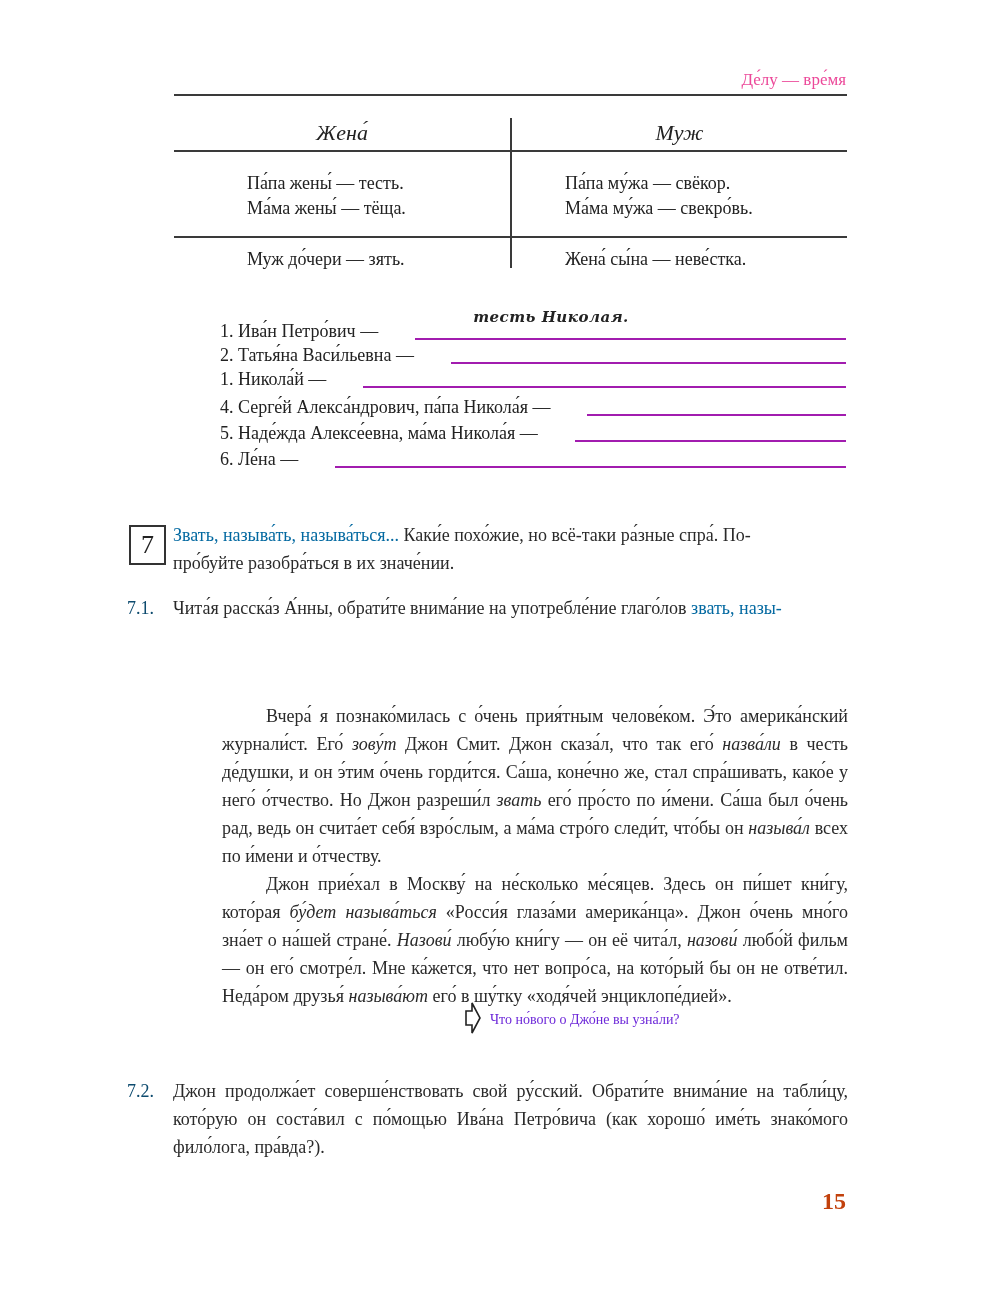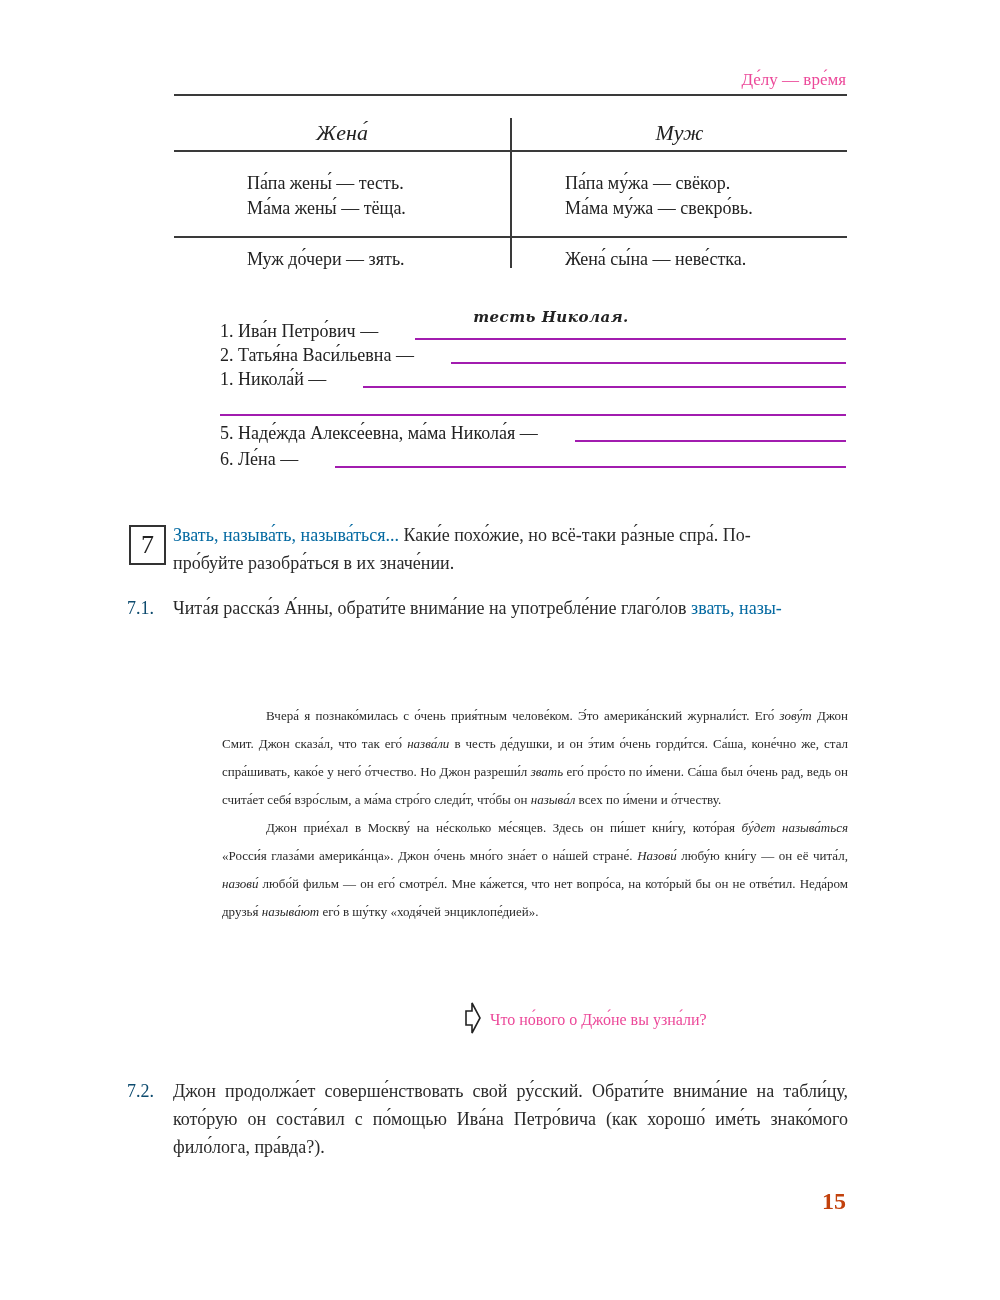--- a/index.html
+++ b/index.html
@@ -54,30 +54,30 @@
   .para {
     position: absolute; font-family: "Liberation Serif", serif; font-size: 18px;
     line-height: 28px; color: #2a2a2a; text-align: justify;
   }
   .para b { font-weight: normal; color: #0369a1; }
   .num {
     position: absolute; font-family: Liberation Serif, serif; font-size: 18px; color: #0c4a6e;
   }
   .story {
     position: absolute; left: 222px; width: 626px;
-    font-family: "Liberation Serif", serif; font-size: 13px; line-height: 28px;
+    font-family: "Liberation Serif", serif; font-size: 18px; line-height: 28px;
     color: #2a2a2a; text-align: justify;
   }
   .story p { margin: 0; text-indent: 44px; }
   .story i { font-style: italic; }
 
   .question {
     position: absolute; left: 464px; top: 1001px;
     display: flex; align-items: center; gap: 8px;
-    font-family: "Liberation Serif", serif; font-size: 16px; color: #ec4899;
+    font-family: "Liberation Serif", serif; font-size: 14px; color: #6d28d9;
   }
   .page-number {
     position: absolute; right: 154px; top: 1188px;
     font-family: "Liberation Serif", serif; font-size: 24px; color: #c2410c; font-weight: bold;
   }
 </style>
 </head>
 <body>
 
 <div class="running-head">Де́лу — вре́мя</div>
@@ -116,20 +116,21 @@
   </div>
   <div class="fill-row" style="top:342px">
     <span class="lbl">2. Татья́на Васи́льевна —</span>
     <span class="line"></span>
   </div>
   <div class="fill-row" style="top:366px">
     <span class="lbl">1. Никола́й —</span>
     <span class="line"></span>
   </div>
   <div class="fill-row" style="top:394px">
+    <span class="lbl">4. Серге́й Алекса́ндрович, па́па Никола́я —</span>
     <span class="line"></span>
   </div>
   <div class="fill-row" style="top:420px">
     <span class="lbl">5. Наде́жда Алексе́евна, ма́ма Никола́я —</span>
     <span class="line"></span>
   </div>
   <div class="fill-row" style="top:446px">
     <span class="lbl">6. Ле́на —</span>
     <span class="line"></span>
   </div>

